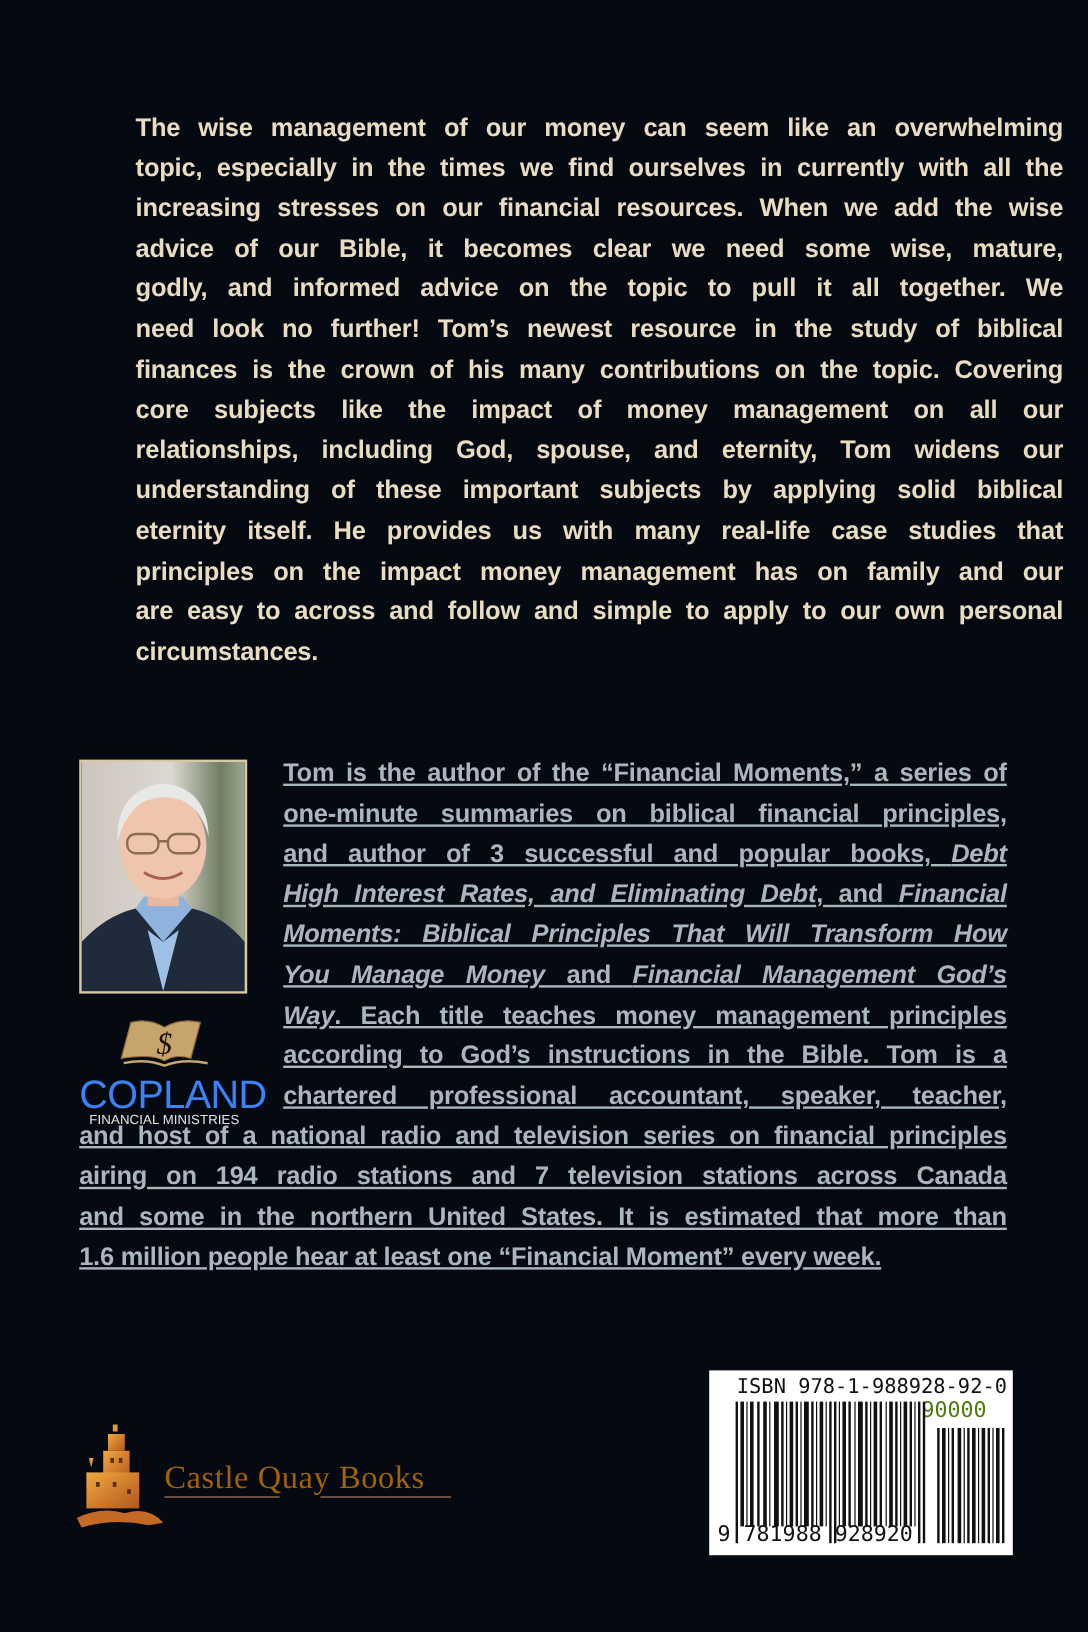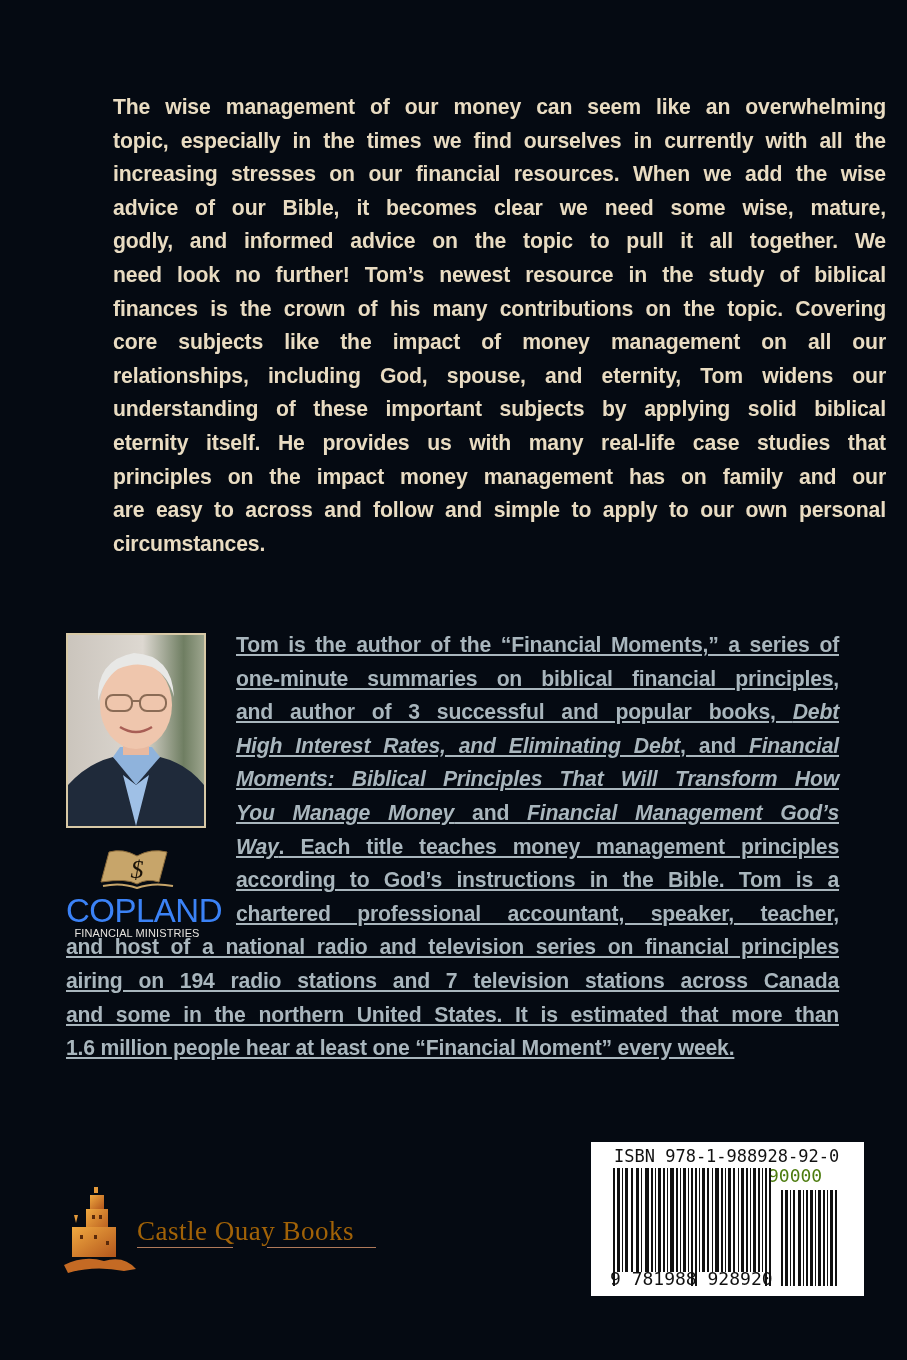--- a/index.html
+++ b/index.html
@@ -28,24 +28,24 @@
     position:absolute; left:66px; top:633px; width:140px; height:195px;
     border:2px solid #d8c9a6; box-sizing:border-box; overflow:hidden;
     background:linear-gradient(90deg,#cbc5bd 0%,#ddd8d1 55%,#6f7e62 85%,#9da58e 100%);
   }
   .copland { position:absolute; left:66px; top:848px; width:142px; text-align:center; }
   .copland .name { color:#3b82f6; font-size:33px; letter-spacing:-0.5px; line-height:30px; font-family:"Liberation Sans", sans-serif; }
   .copland .sub { color:#e6e3de; font-size:11px; line-height:14px; letter-spacing:0.1px; }
   .castle { position:absolute; left:64px; top:1185px; }
   .castle-text { position:absolute; left:137px; top:1216px; color:#a16207; font-family:"Liberation Serif", serif; font-size:27px; letter-spacing:0.5px; white-space:nowrap; }
   .castle-rule { position:absolute; top:1247px; height:1px; background:#b07a5a; }
-  .barcode-box { position:absolute; left:591px; top:1142px; width:253px; height:154px; background:#fff;padding-left:20px; }
+  .barcode-box { position:absolute; left:591px; top:1142px; width:253px; height:154px; background:#fff; }
   .isbn-top { position:absolute; left:23px; top:4px; font-family:"DejaVu Sans Mono", monospace; font-size:17px; color:#111; letter-spacing:0px; white-space:nowrap; }
   .addon-num { position:absolute; left:177px; top:23px; font-family:"DejaVu Sans Mono", monospace; font-size:18px; color:#4d7c0f; }
-  .ean-num { position:absolute; left:19px; top:126px; font-family:"DejaVu Sans Mono", monospace; font-size:18px; color:#111; white-space:nowrap; }
+  .ean-num { position:absolute; left:7px; top:126px; font-family:"DejaVu Sans Mono", monospace; font-size:18px; color:#111; white-space:nowrap; }
 </style>
 </head>
 <body>
 
 <div class="blurb">
   <span>The wise management of our money can seem like an overwhelming</span>
   <span>topic, especially in the times we find ourselves in currently with all the</span>
   <span>increasing stresses on our financial resources. When we add the wise</span>
   <span>advice of our Bible, it becomes clear we need some wise, mature,</span>
   <span>godly, and informed advice on the topic to pull it all together. We</span>

